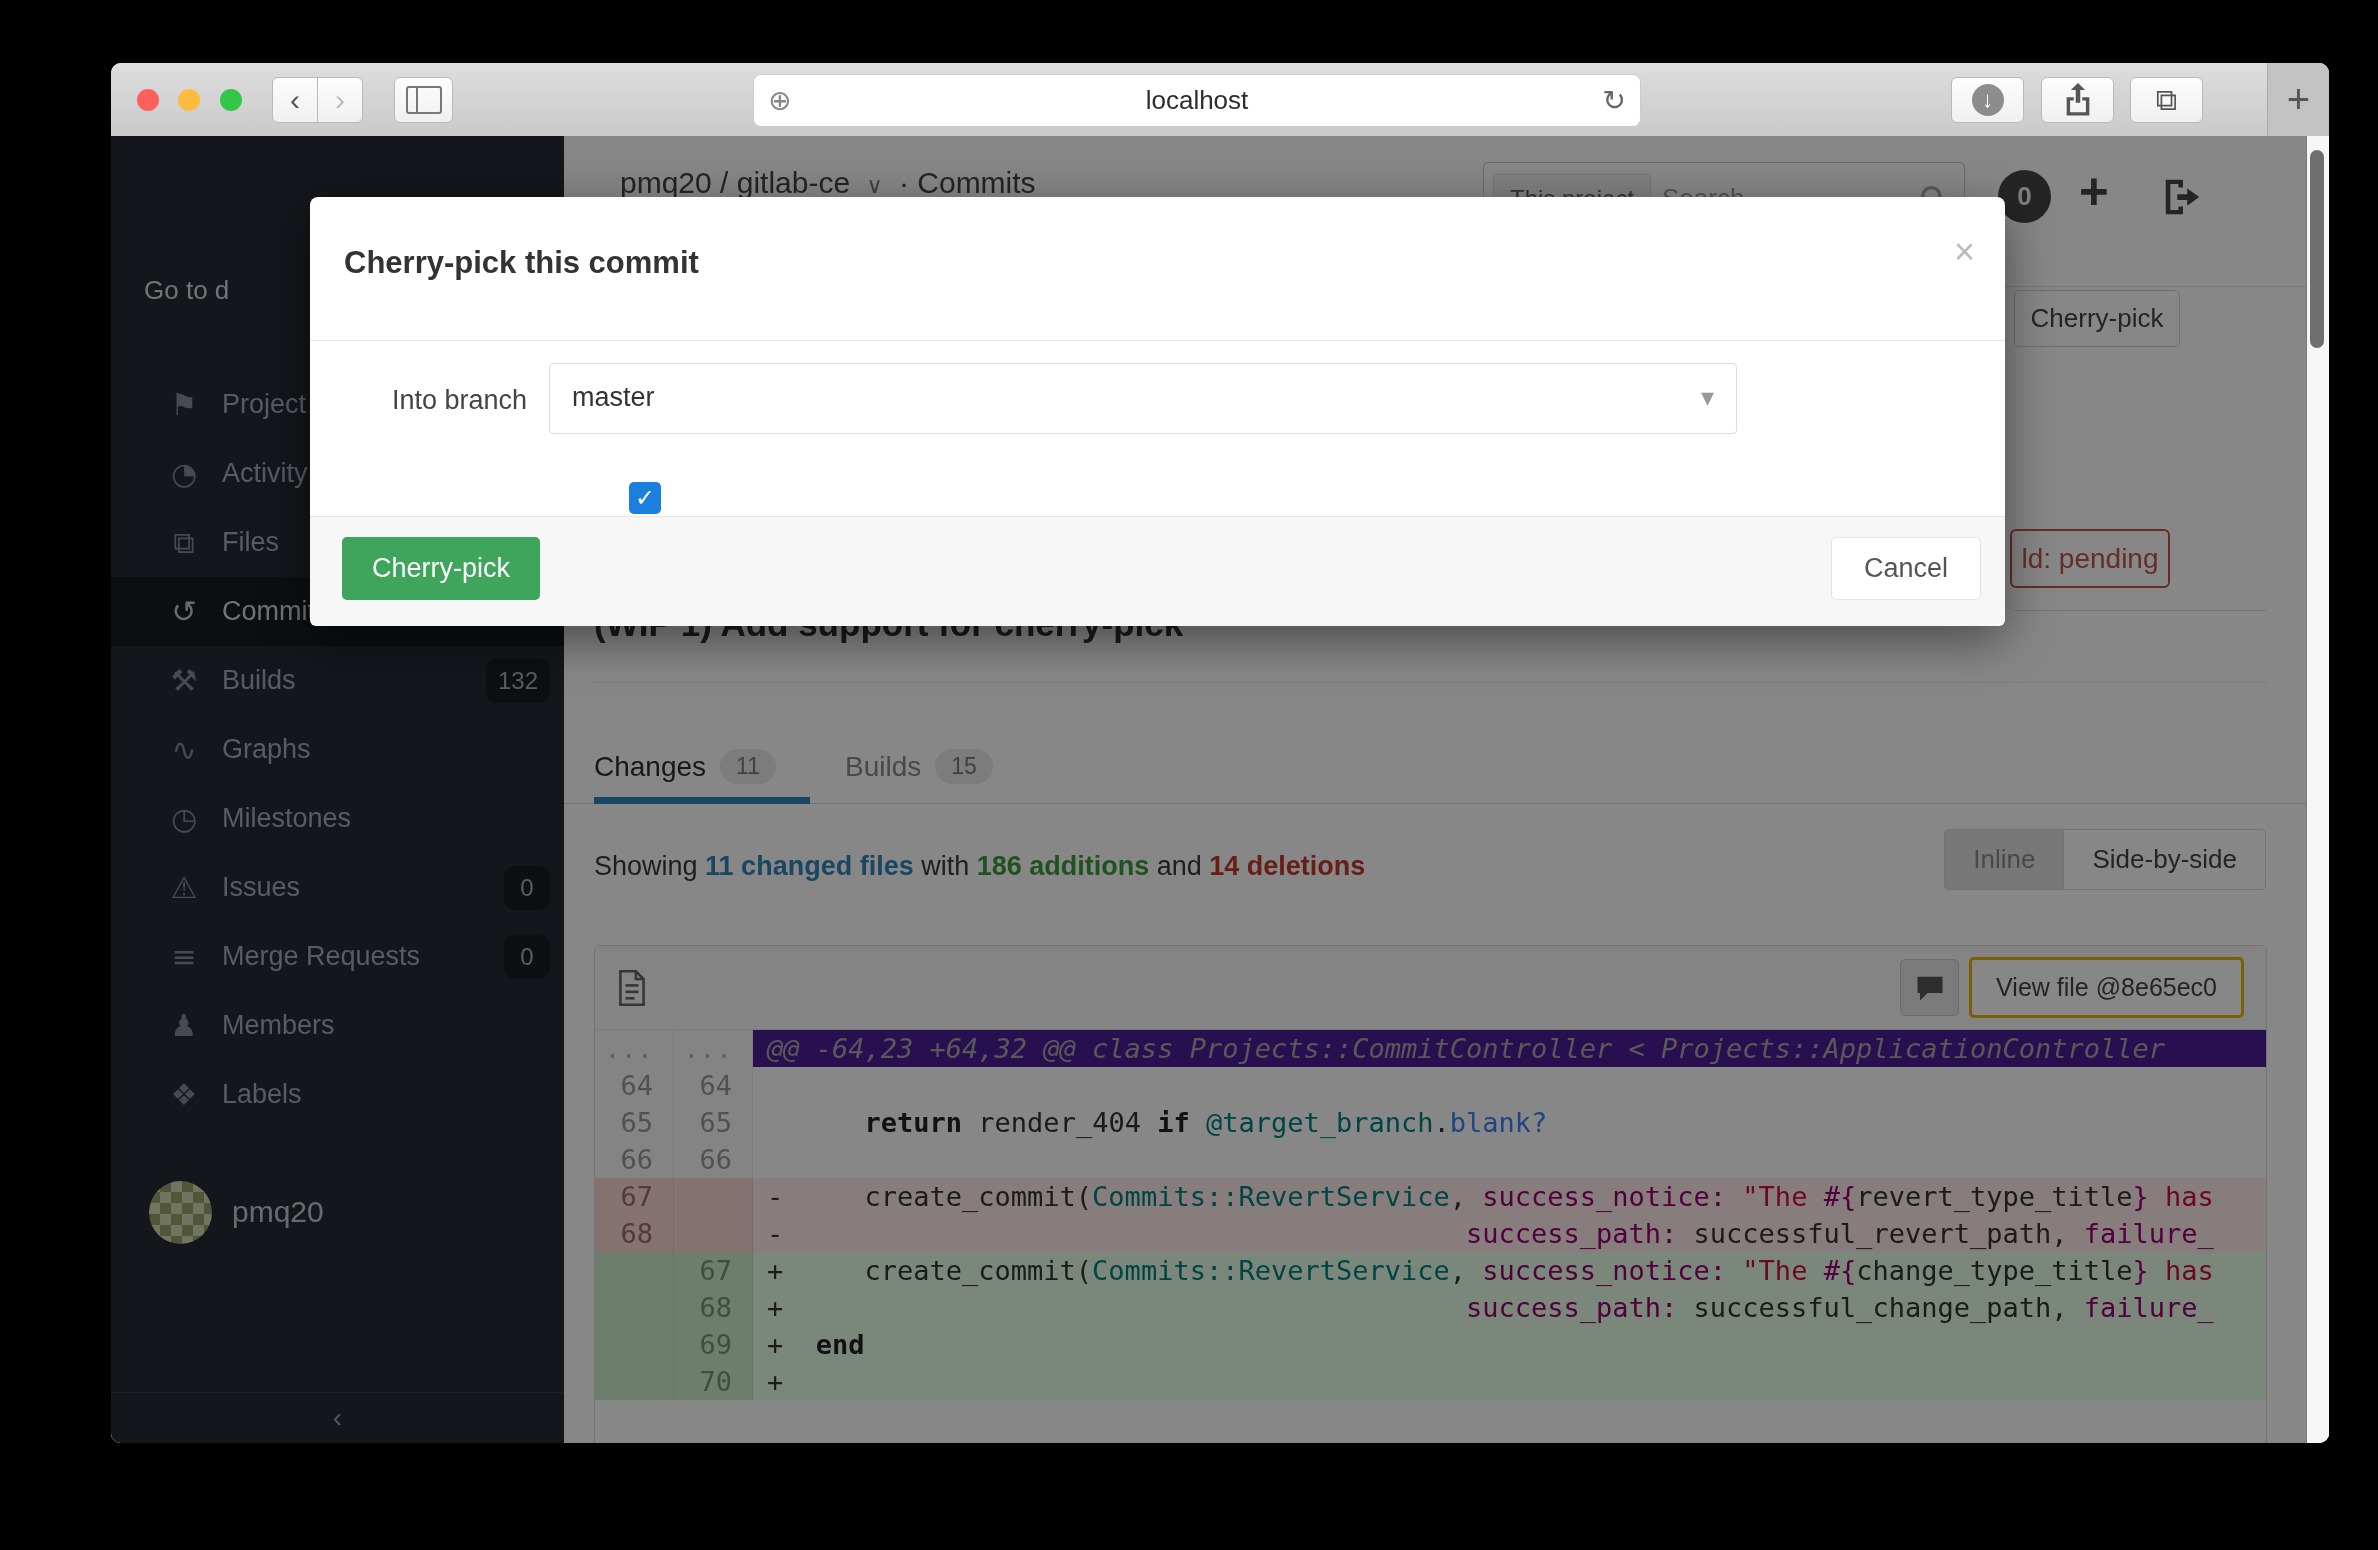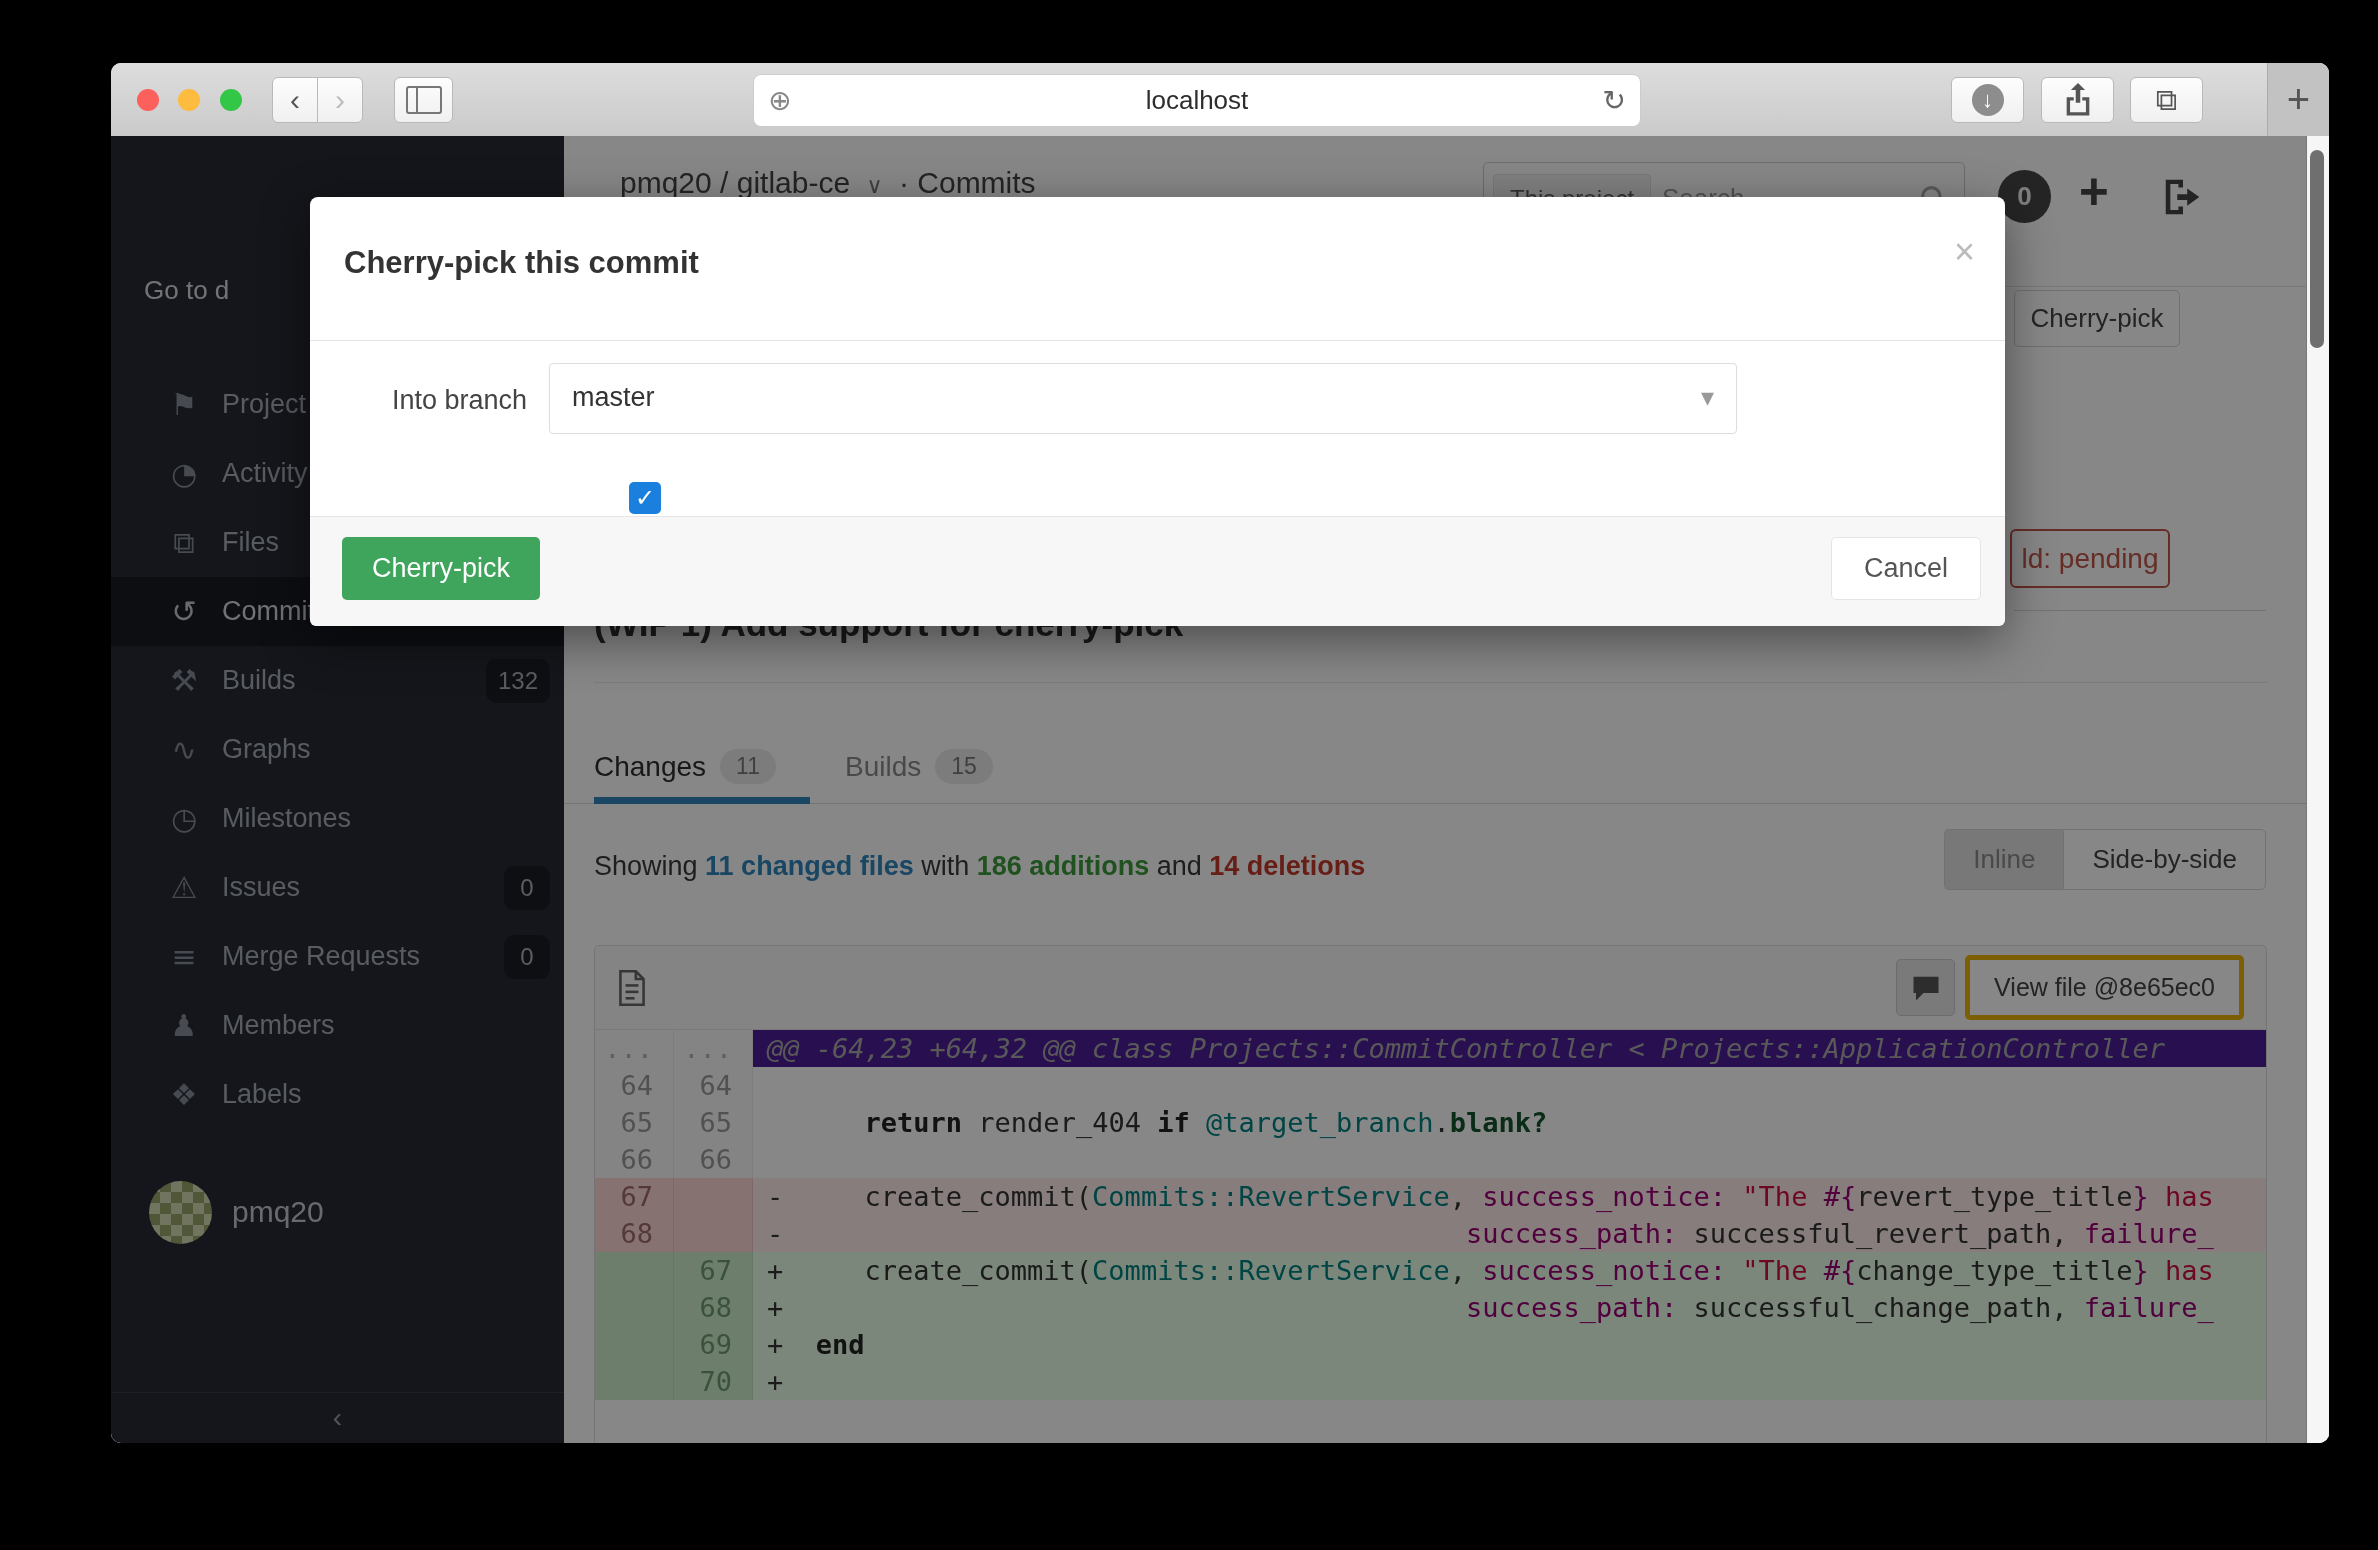--- a/index.html
+++ b/index.html
@@ -99,35 +99,35 @@
   .seg.active{background:#e2e2e2;color:#8b8b8b;}
   
   .filebox{position:absolute;left:30px;top:809px;width:1673px;height:693px;border:1px solid #dcdcdc;
     border-radius:5px;box-sizing:border-box;background:#fff;}
   .filehdr{height:83px;background:#fafafa;border-bottom:1px solid #e5e5e5;border-radius:5px 5px 0 0;
     display:flex;align-items:center;padding:0 22px;}
   .filepath{margin-left:16px;font-size:27px;color:#333;}
   .fh-right{margin-left:auto;display:flex;gap:10px;align-items:center;}
   .comment-btn{width:57px;height:55px;background:#e6e6e6;border:1px solid #ccc;border-radius:5px;
     display:flex;align-items:center;justify-content:center;}
-  .viewfile-btn{height:55px;background:#fff;border:5px solid #eab308;border-radius:5px;color:#444;
+  .viewfile-btn{height:55px;background:#fff;border:3px solid #eab308;border-radius:5px;color:#444;
     font-size:25px;display:flex;align-items:center;padding:0 24px;}
   .difftbl{font-family:"DejaVu Sans Mono",monospace;font-size:27px;line-height:37px;}
   .drow{display:flex;height:37px;overflow:hidden;}
   .dnum{flex:0 0 79px;width:79px;text-align:right;padding-right:20px;box-sizing:border-box;
     color:#999;border-right:1px solid #ececec;background:#fafafa;}
   .dcode{flex:1;white-space:pre;overflow:hidden;padding-left:14px;color:#333;}
   .drow.match .dnum{color:#b5b5b5;}
   .drow.match .dcode{background:#4c1d95;color:#a8a8a8;font-style:italic;}
   .drow.ctx .dcode{background:#fff;}
   .drow.del .dnum{background:#ffd7d7;border-right-color:#f2c2c2;color:#a06a6a;}
   .drow.del .dcode{background:#ffecec;}
   .drow.add .dnum{background:#ceeece;border-right-color:#bde2bd;color:#6f9a6f;}
   .drow.add .dcode{background:#eaffea;}
-  .c-p{color:#333;margin-top:46px;} .c-k{color:#222;font-weight:bold;} .c-kq{color:#14532d;font-weight:bold;}
+  .c-p{color:#333;margin-top:46px;} .c-k{color:#222;font-weight:bold;} .c-kq{color:#3b82f6;font-weight:normal;}
   .c-v{color:#008080;} .c-s{color:#d01040;} .c-y{color:#990073;} .c-hunk{color:#a8a8a8;}
   
   .pagescroll{position:absolute;right:0;top:0;width:22px;height:100%;background:#f6f6f6;border-left:1px solid #e2e2e2;}
   .pagescroll .thumb{position:absolute;left:3px;top:14px;width:14px;height:198px;border-radius:7px;background:#6f6f6f;}
   
   .overlay{position:absolute;left:0;top:0;right:22px;bottom:0;background:rgba(0,0,0,0.47);}
   .modal{position:absolute;left:199px;top:61px;width:1695px;height:429px;background:#fff;border-radius:8px;
     box-shadow:0 14px 50px rgba(0,0,0,.45);}
   .modal-hdr{position:absolute;left:0;top:0;width:100%;height:144px;border-bottom:1px solid #e5e5e5;
     box-sizing:border-box;}

